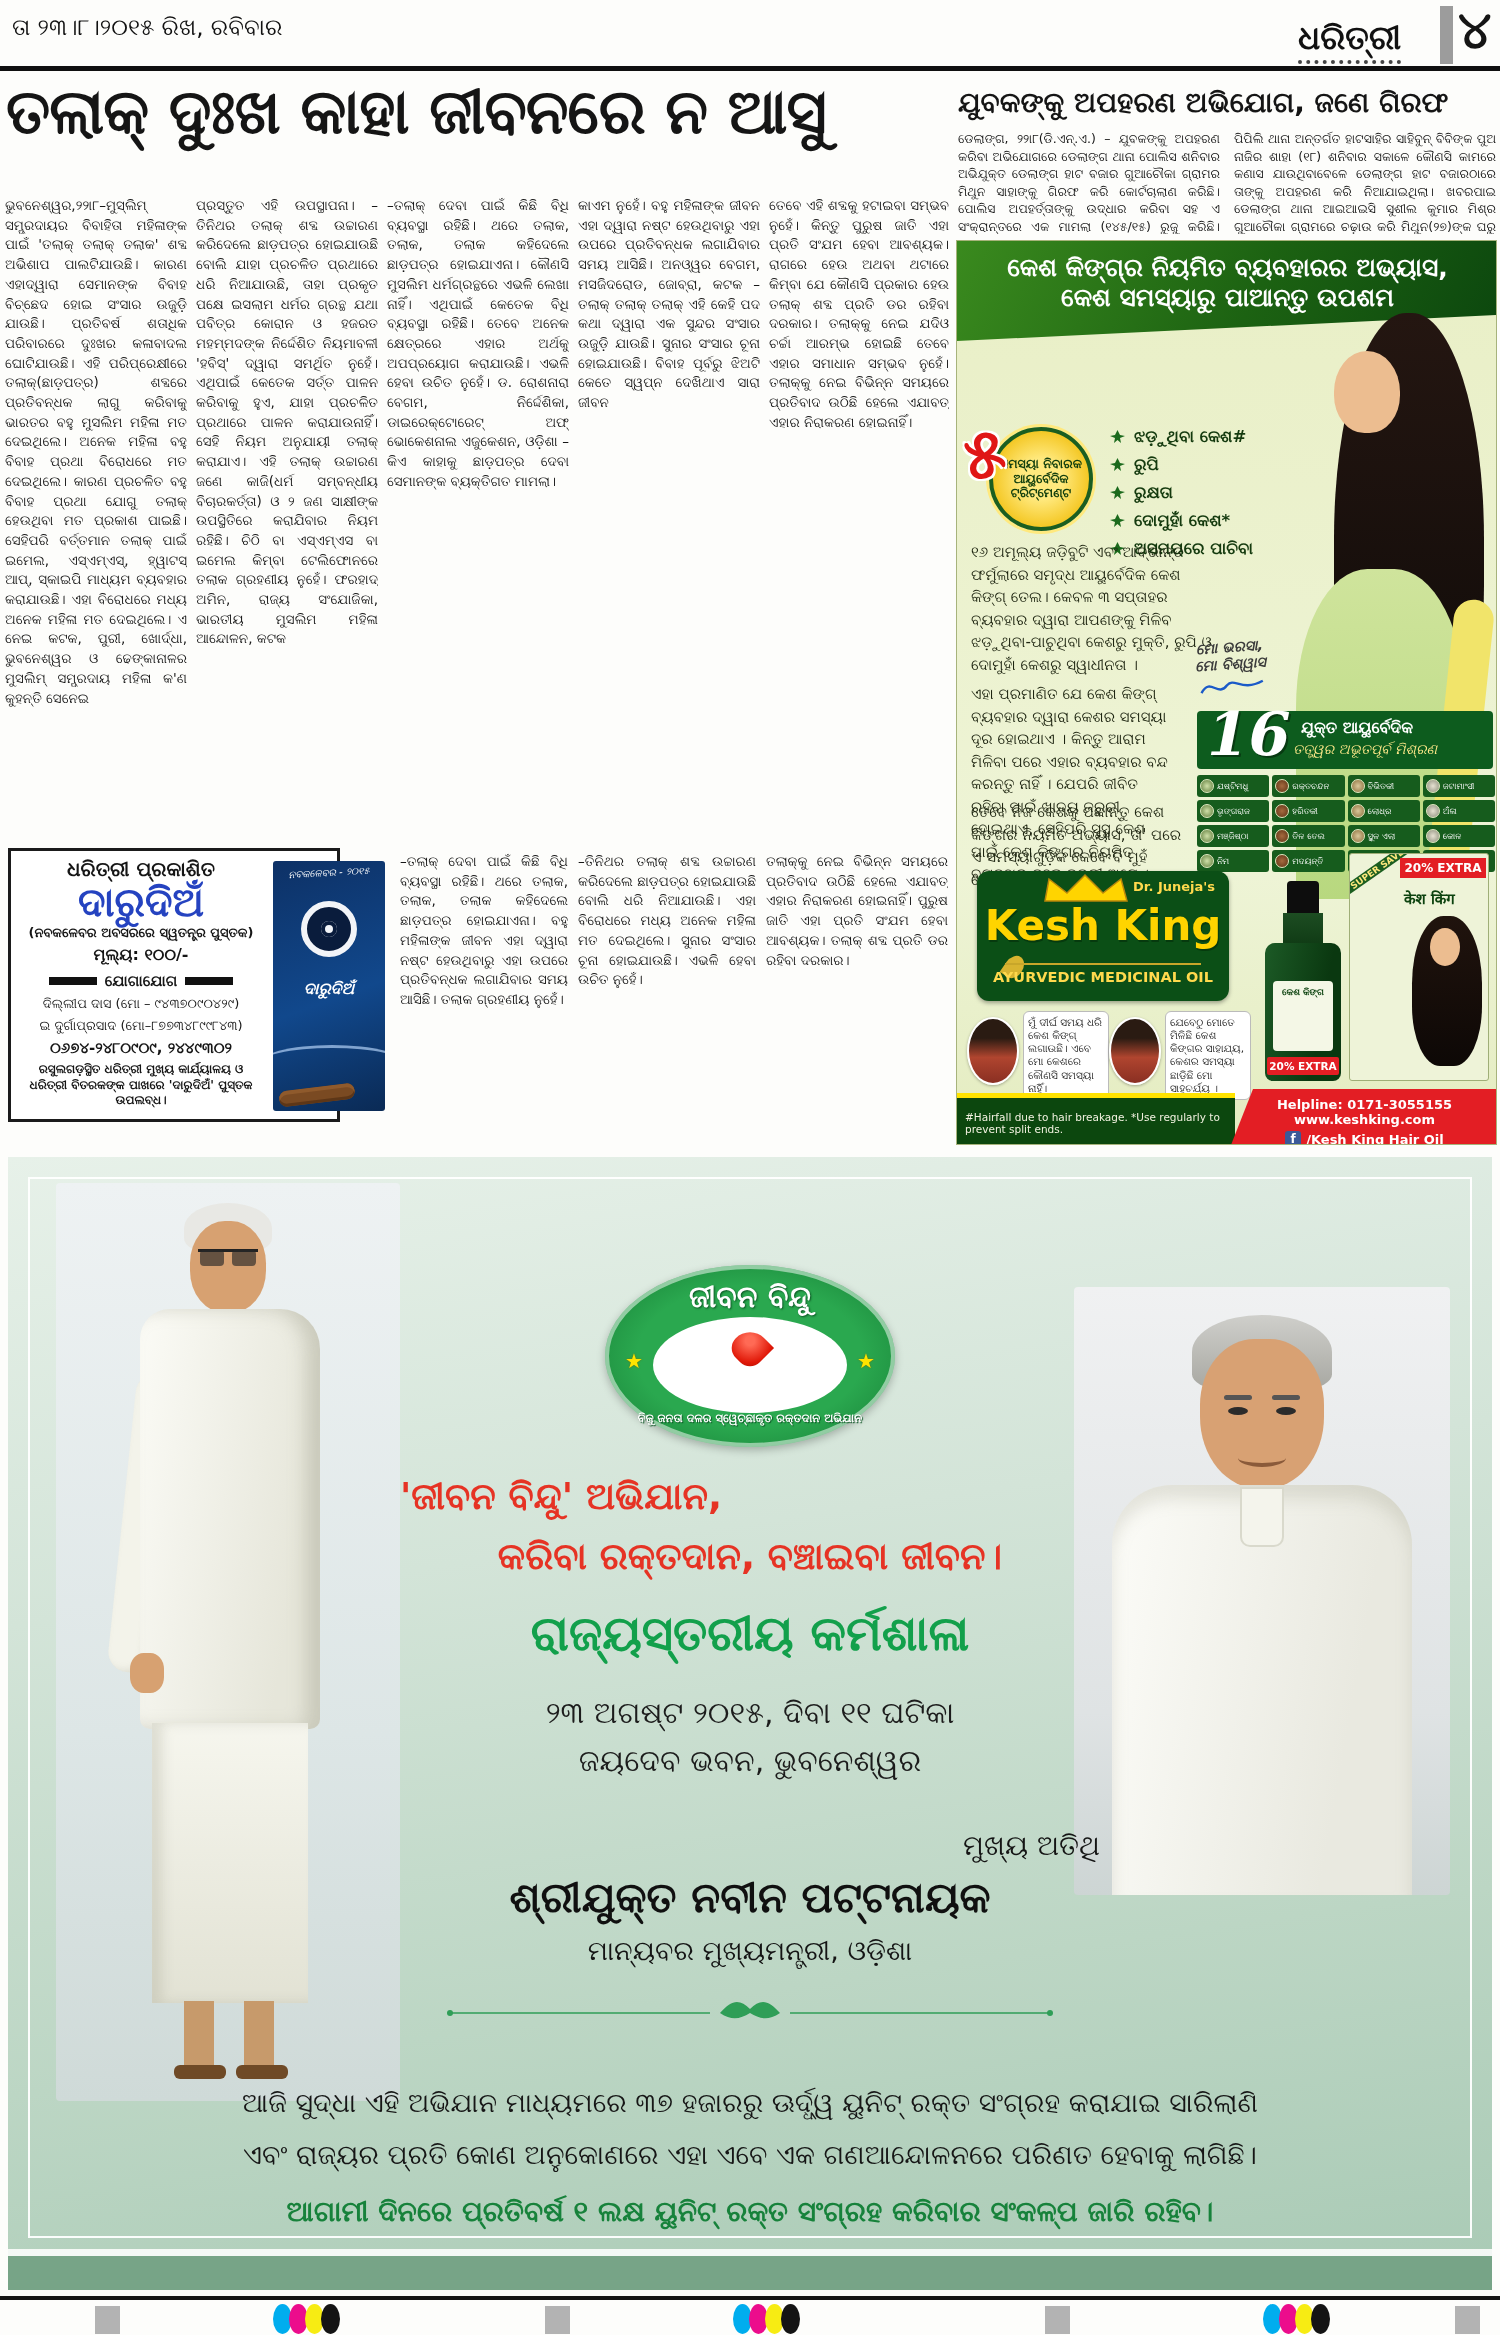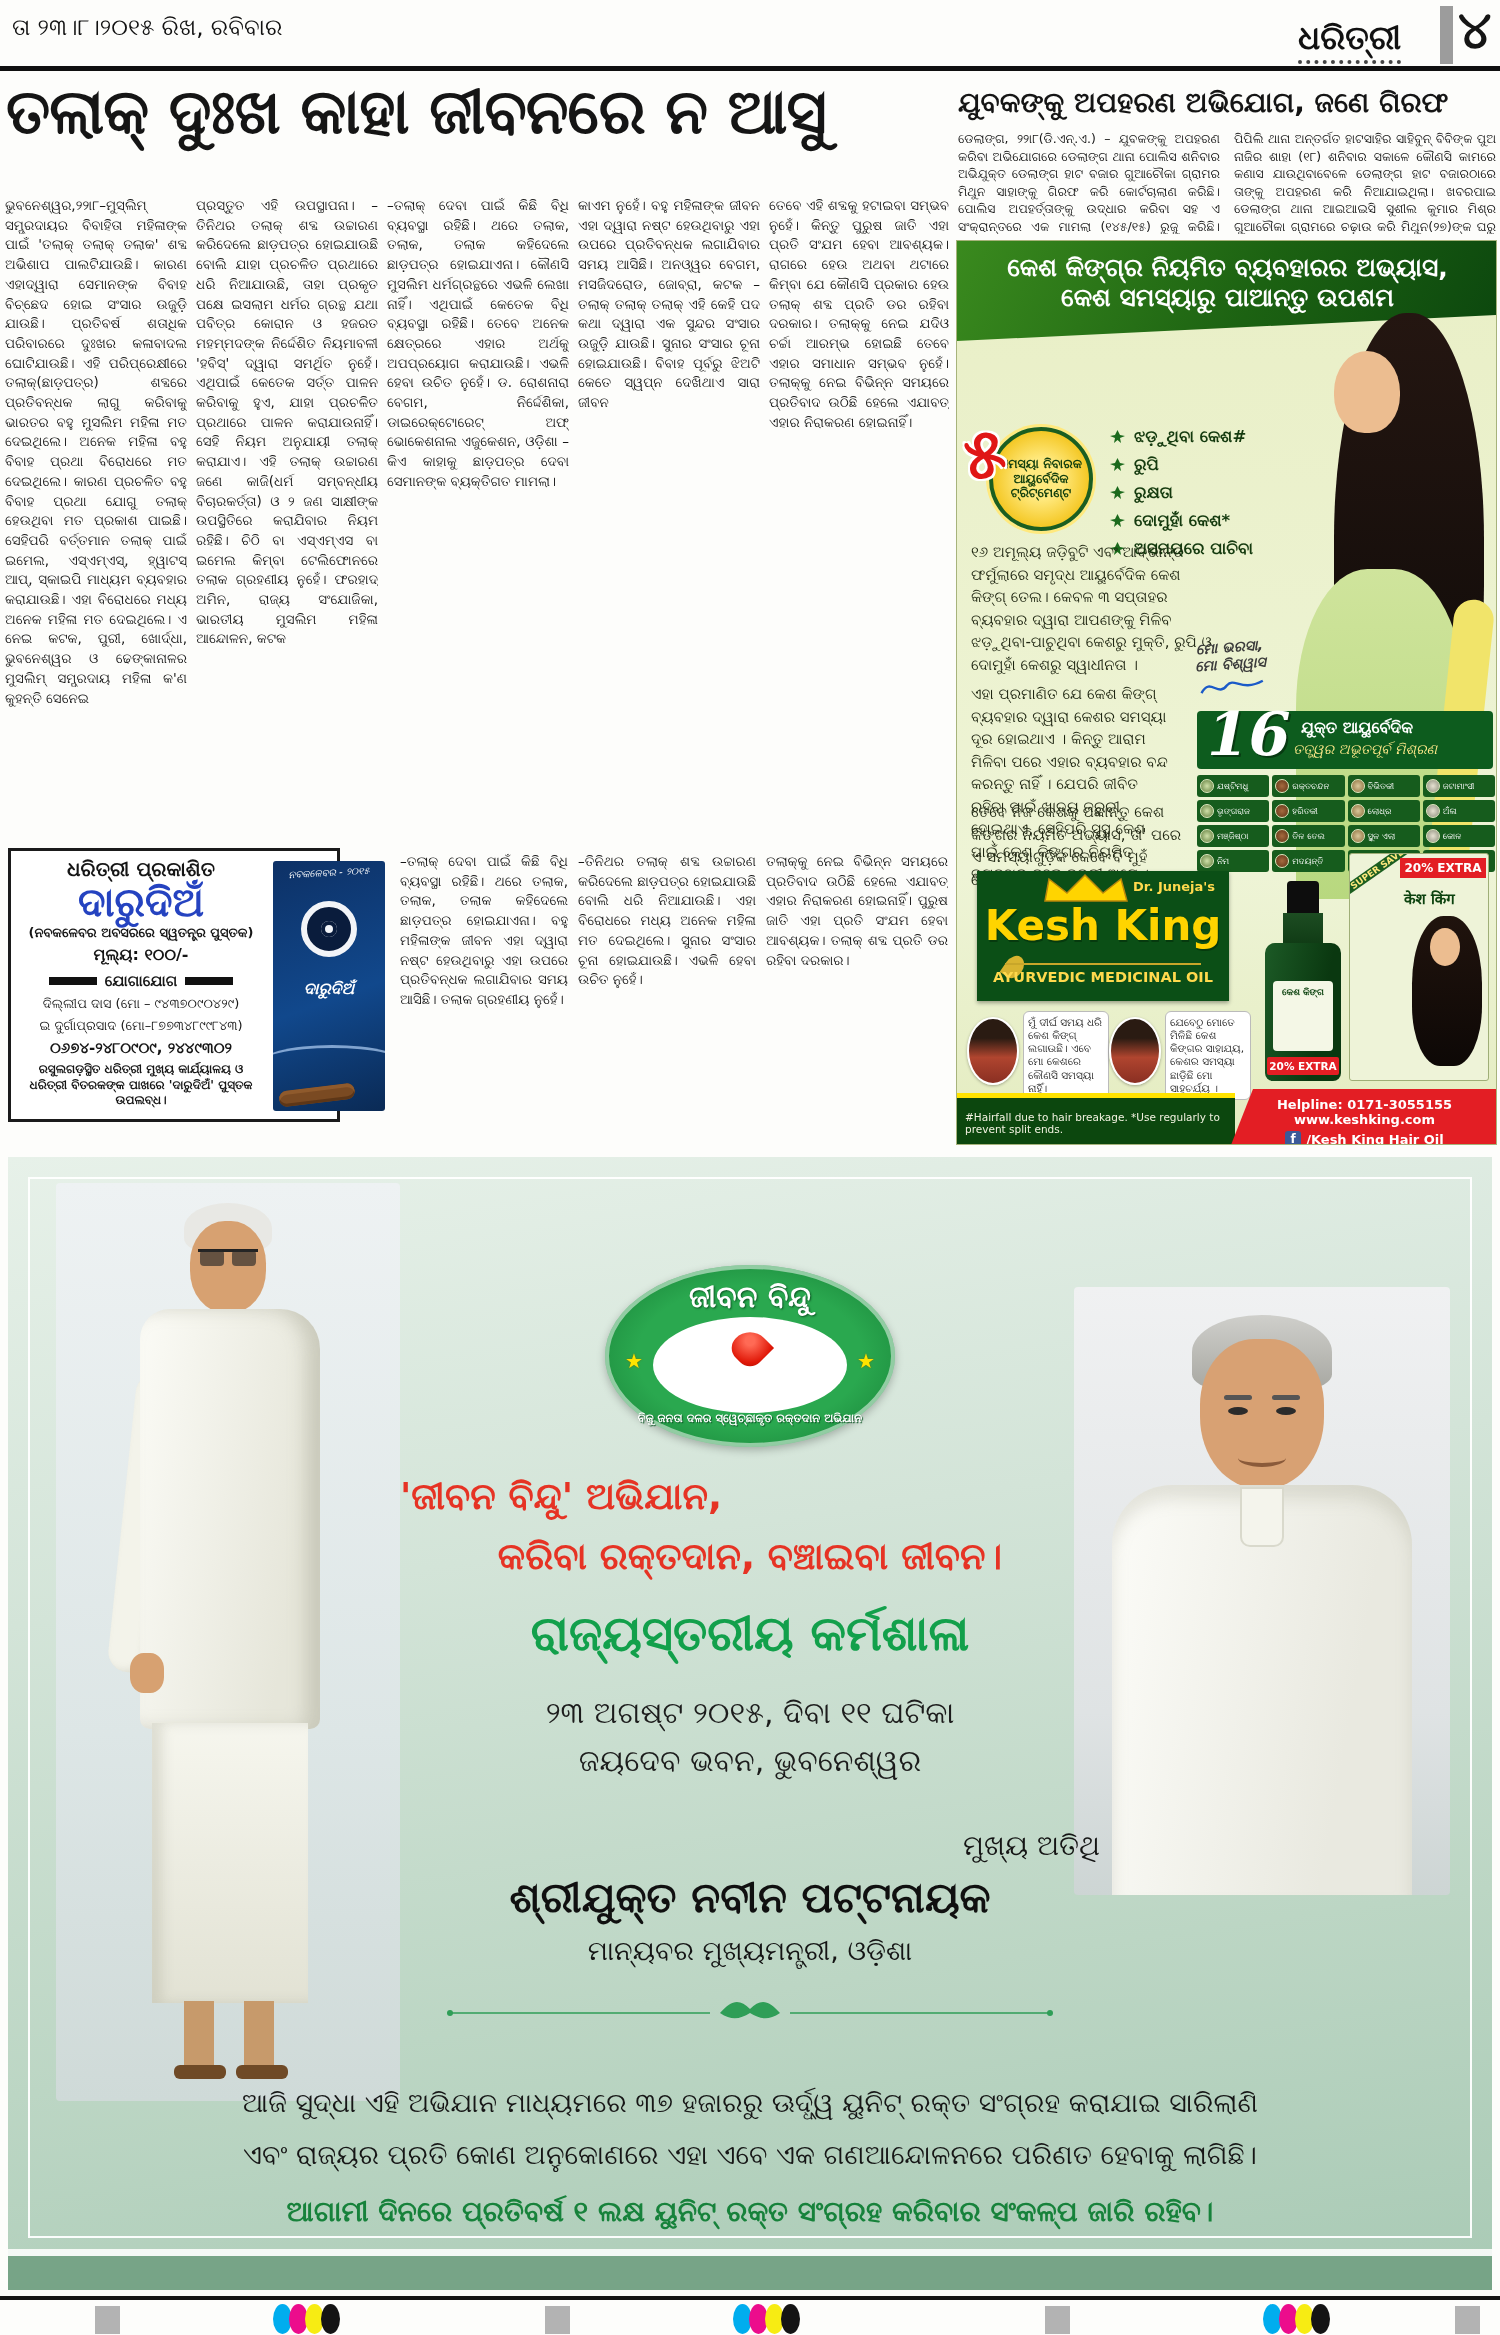--- a/index.html
+++ b/index.html
@@ -95,21 +95,21 @@
              grid-template-columns:repeat(4,1fr); gap:3px; }
   .kk-cell { height:22px; background:#165c1d; border-radius:3px; display:flex; align-items:center; gap:3px;
              padding:0 3px; overflow:hidden; }
   .kk-cell .dot { width:14px; height:14px; border-radius:50%; flex:none;
                   background:radial-gradient(#cfe0a8,#5d7a3a); border:1px solid #dfe9c0; }
   .kk-cell:nth-child(4n+2) .dot { background:radial-gradient(#a56a3f,#5d3214); }
   .kk-cell:nth-child(4n+3) .dot { background:radial-gradient(#d9c79a,#8a6d3a); }
   .kk-cell:nth-child(4n) .dot { background:radial-gradient(#e7e2d2,#8c8c7a); }
   .kk-cell .lbl { font-size:8.5px; color:#fff; white-space:nowrap; }
   .kk-logo { position:absolute; left:20px; top:630px; width:252px; height:130px; background:#0b4f16;
-             border-radius:0; box-shadow:0 2px 4px rgba(0,0,0,.35); }
+             border-radius:12px; box-shadow:0 2px 4px rgba(0,0,0,.35); }
   .kk-logo .dr { position:absolute; right:14px; top:8px; font-size:13px; font-weight:bold; color:#ffd94d; }
   .kk-logo .crown { position:absolute; left:58px; top:2px; }
   .kk-logo .name { position:absolute; left:0; top:30px; width:100%; text-align:center; font-size:42px;
                    font-weight:900; color:#ffd400; letter-spacing:0; text-shadow:1px 2px 0 #063a0e; }
   .kk-logo .rule { position:absolute; left:28px; top:92px; width:196px; height:2px; background:#c8a62a; }
   .kk-logo .sub { position:absolute; left:0; top:98px; width:100%; text-align:center; font-size:14.5px;
                   font-weight:bold; color:#ffd94d; }
   .kk-leafdrop { position:absolute; left:28px; top:84px; width:18px; height:24px; background:#d8b430;
                  border-radius:50% 50% 50% 0; transform:rotate(35deg); }
   .kk-testi { position:absolute; top:770px; width:140px; }

